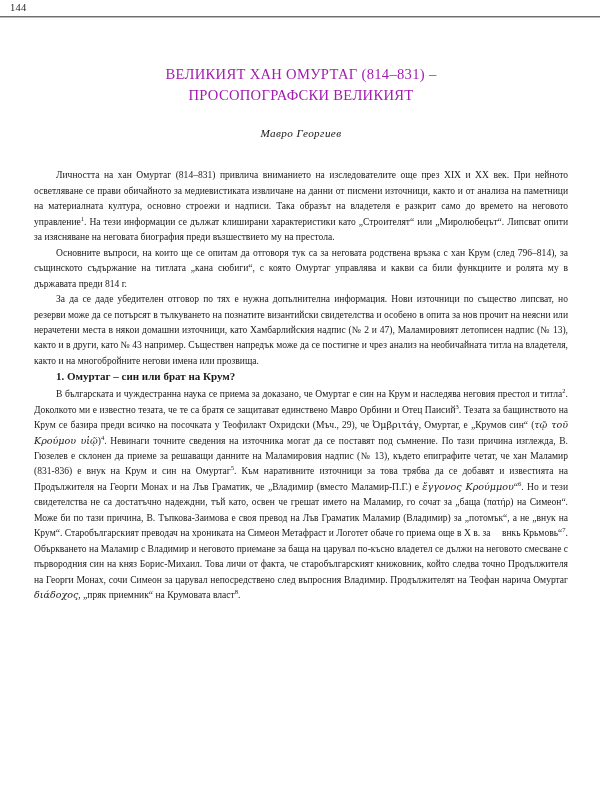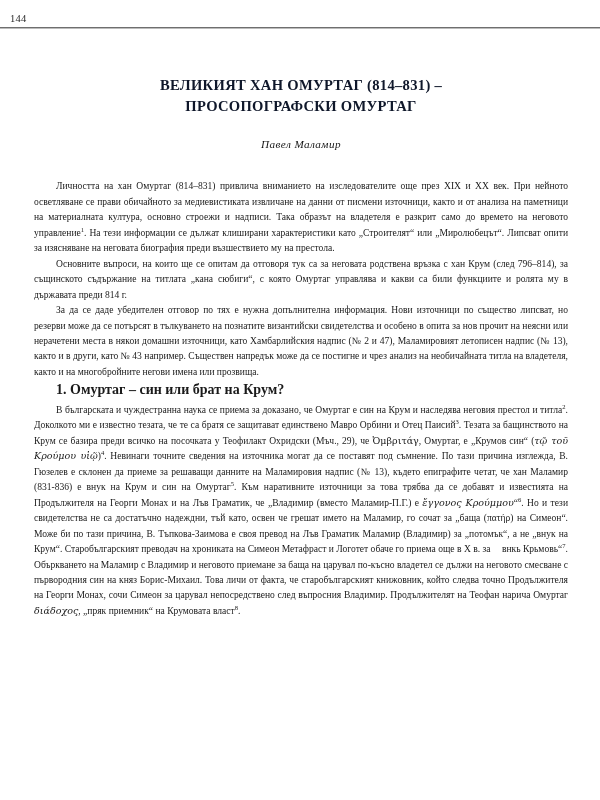--- a/index.html
+++ b/index.html
@@ -16,21 +16,21 @@
   }
   .page {
     position: relative;
     width: 600px;
     height: 800px;
     box-sizing: border-box;
     padding: 0;
     background: #fff;
   }
   .running-head {
-    padding: 13px 0 0 10px;
+    padding: 2px 0 0 10px;
     font-size: 10.5px;
     font-family: "Liberation Serif", serif;
     color: #2a2a2a;
     letter-spacing: 0.2px;
   }
   .head-rule {
     margin-top: 3px;
     width: 600px;
     height: 0;
     border-top: 1.6px solid #6f6f6f;
@@ -38,26 +38,26 @@
   }
   .content {
     padding: 0 32px 0 34px;
   }
   .title-block {
     margin-top: 46px;
     text-align: center;
   }
   .doc-title {
     font-family: "Liberation Serif", serif;
-    font-weight: bold;
+    font-weight: normal;
     font-size: 14.6px;
     line-height: 1.42;
     letter-spacing: 0.3px;
     margin: 0;
-    color: #0f172a;
+    color: #a21caf;
   }
   .author {
     margin-top: 22px;
     text-align: center;
     font-style: italic;
     font-size: 11.2px;
     letter-spacing: 0.4px;
     color: #161616;
   }
   .body-text {
@@ -71,21 +71,21 @@
   }
   .body-text p {
     margin: 0;
     text-indent: 22px;
     text-align: justify;
   }
   .section-head {
     margin: 0;
     text-indent: 22px;
     font-weight: bold;
-    font-size: 14px;
+    font-size: 11px;
     text-align: left;
   }
   .it { }
   .bd { font-weight: normal; padding-left: 9px; }
   .gr { font-style: italic; font-family: "DejaVu Serif", serif; }
   .grn { font-family: "DejaVu Serif", serif; margin-top: 20px; }
   sup {
     font-size: 6.6px;
     vertical-align: super;
     line-height: 0;
@@ -97,23 +97,23 @@
 <div class="page">
 
   <div class="running-head">144</div>
   <div class="head-rule"></div>
 
   <div class="content">
 
     <div class="title-block">
       <div class="doc-title">
         <span>ВЕЛИКИЯТ ХАН ОМУРТАГ (814–831) –</span><br>
-        <span>ПРОСОПОГРАФСКИ ОМУРТАГ</span>
+        <span>ПРОСОПОГРАФСКИ ВЕЛИКИЯТ</span>
       </div>
-      <div class="author">Павел Маламир</div>
+      <div class="author">Мавро Георгиев</div>
     </div>
 
     <div class="body-text">
       <p><span>Личността на хан Омуртаг (814–831) привлича вниманието на изследователите още през XIX и XX век. При нейното осветляване се прави обичайното за медиевистиката извличане на данни от писмени източници, както и от анализа на паметници на материалната култура, основно строежи и надписи. Така образът на владетеля е разкрит само до времето на неговото управление</span><sup>1</sup><span>. На тези информации се дължат клиширани характеристики като „Строителят“ или „Миролюбецът“. Липсват опити за изясняване на неговата биография преди възшествието му на престола.</span></p>
       <p><span>Основните въпроси, на които ще се опитам да отговоря тук са за неговата родствена връзка с хан Крум (след 796–814), за същинското съдържание на титлата „кана сюбиги“, с която Омуртаг управлява и какви са били функциите и ролята му в държавата преди 814 г.</span></p>
       <p><span>За да се даде убедителен отговор по тях е нужна допълнителна информация. Нови източници по същество липсват, но резерви може да се потърсят в тълкуването на познатите византийски свидетелства и особено в опита за нов прочит на неясни или нерачетени места в някои домашни източници, като Хамбарлийския надпис (№ 2 и 47), Маламировият летописен надпис (№ 13), както и в други, като № 43 например. Съществен напредък може да се постигне и чрез анализ на необичайната титла на владетеля, както и на многобройните негови имена или прозвища.</span></p>
       <p class="section-head">1. Омуртаг – син или брат на Крум?</p>
       <p><span>В българската и чуждестранна наука се приема за доказано, че Омуртаг е син на Крум и наследява неговия престол и титла</span><sup>2</sup><span>. Доколкото ми е известно тезата, че те са братя се защитават единствено Мавро Орбини и Отец Паисий</span><sup>3</sup><span>. Тезата за бащинството на Крум се базира преди всичко на посочката у Теофилакт Охридски (Мъч., 29), че </span><span class="grn">Ὀμβριτάγ</span><span>, Омуртаг, е „</span><span class="it">Крумов син</span><span>“ (</span><span class="gr">τῷ τοῦ Κρούμου υἱῷ</span><span>)</span><sup>4</sup><span>. Невинаги точните сведения на източника могат да се поставят под съмнение. По тази причина изглежда, В. Гюзелев е склонен да приеме за решаващи данните на Маламировия надпис (№ 13), където епиграфите четат, че хан Маламир (831-836) е внук на Крум и син на Омуртаг</span><sup>5</sup><span>. Към наративните източници за това трябва да се добавят и известията на Продължителя на Георги Монах и на Лъв Граматик, че „</span><span class="it">Владимир (вместо Маламир-П.Г.) е </span><span class="gr">ἔγγονος Κρούμμου</span><span>“</span><sup>6</sup><span>. Но и тези свидетелства не са достатъчно надеждни, тъй като, освен че грешат името на Маламир, го сочат за „</span><span class="it">баща (πατήρ) на Симеон</span><span>“. Може би по тази причина, В. Тъпкова-Заимова е своя превод на Лъв Граматик Маламир (Владимир) за „</span><span class="it">потомък</span><span>“, а не „</span><span class="it">внук на Крум</span><span>“. Старобългарският преводач на хрониката на Симеон Метафраст и Логотет обаче го приема още в X в. за </span><span class="bd">внкь Крьмовь</span><span>“</span><sup>7</sup><span>. Объркването на Маламир с Владимир и неговото приемане за баща на царувал по-късно владетел се дължи на неговото смесване с първородния син на княз Борис-Михаил. Това личи от факта, че старобългарският книжовник, който следва точно Продължителя на Георги Монах, сочи Симеон за царувал непосредствено след въпросния Владимир. Продължителят на Теофан нарича Омуртаг </span><span class="gr">διάδοχος</span><span>, „</span><span class="it">пряк приемник</span><span>“ на Крумовата власт</span><sup>8</sup><span>.</span></p>
     </div>
 

